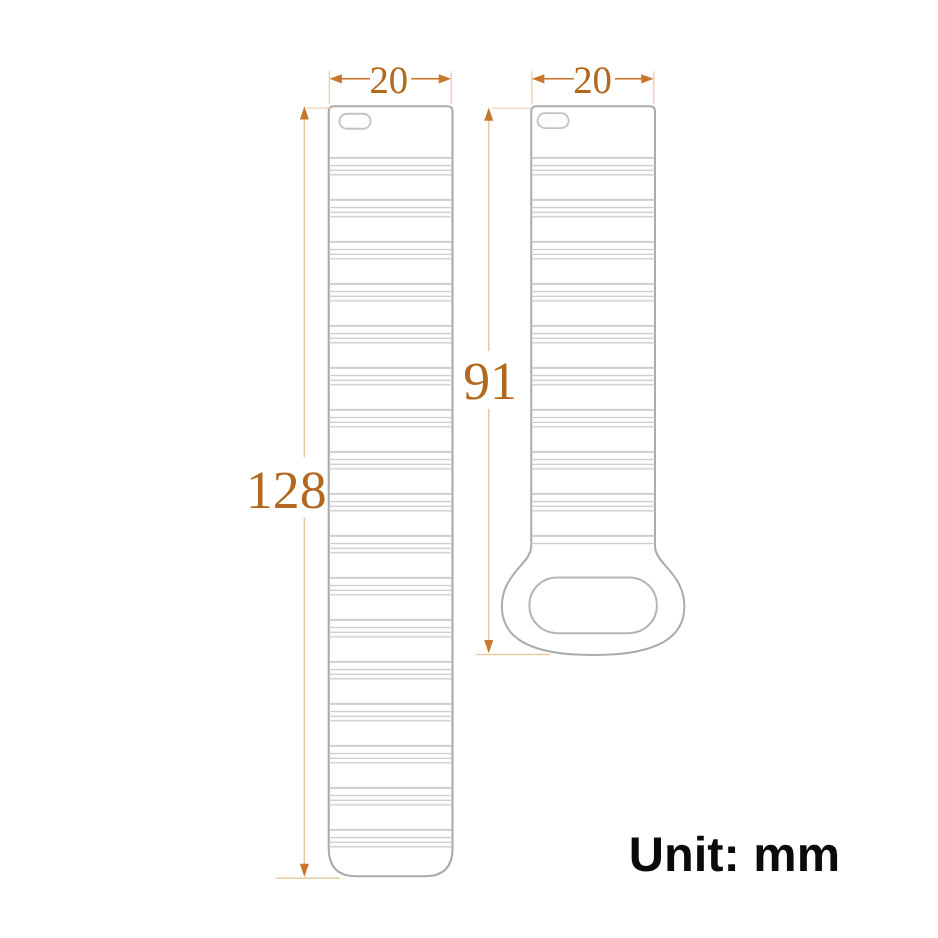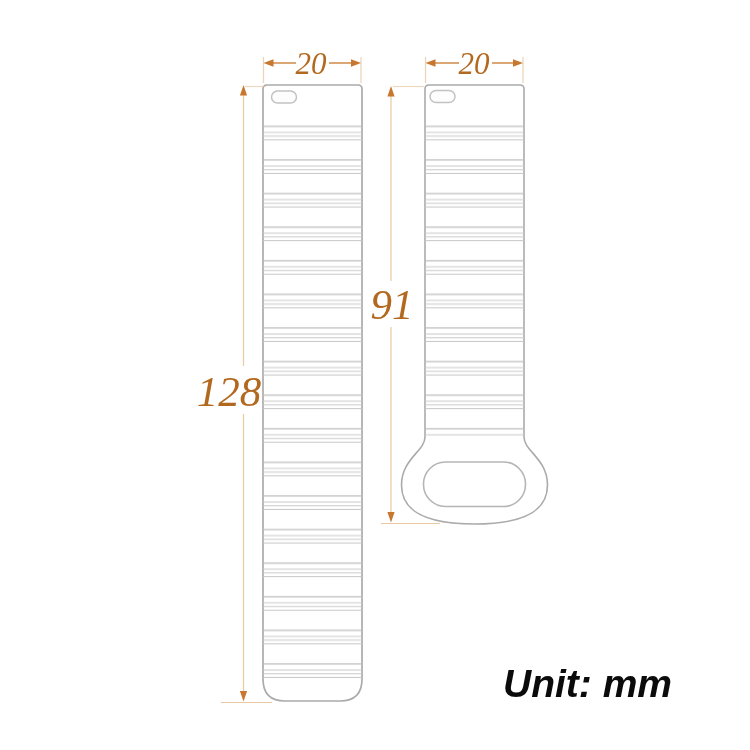--- a/index.html
+++ b/index.html
@@ -9,21 +9,20 @@
     width: 750px;
     height: 750px;
     overflow: hidden;
     font-family: "Liberation Sans", sans-serif;
   }
   .stage {
     position: relative;
     width: 750px;
     height: 750px;
     background: #ffffff;
-    font-style: italic;
   }
   svg { display: block; }
   text.dim-num {
     font-family: "Liberation Serif", "DejaVu Serif", serif;
     fill: #b2691f;
   }
   text.unit {
     font-family: "Liberation Sans", "DejaVu Sans", sans-serif;
     font-weight: bold;
     fill: #0b0b0b;

